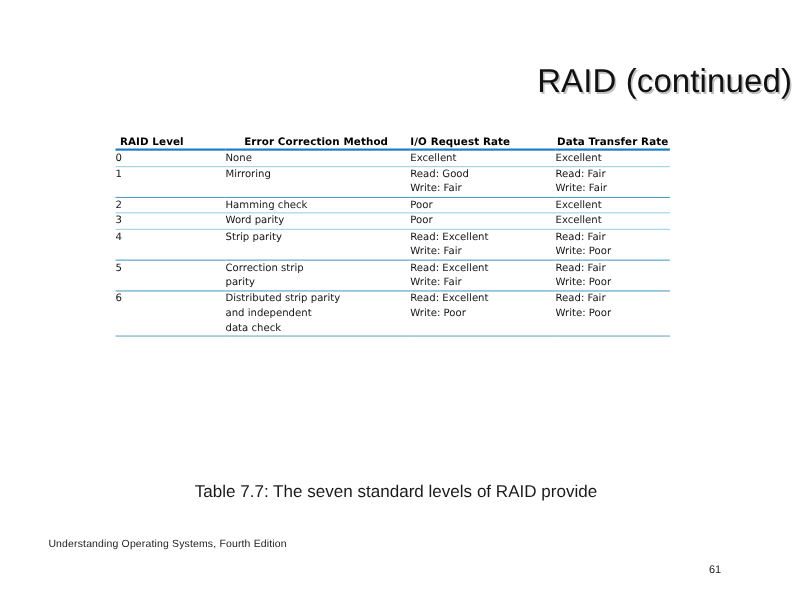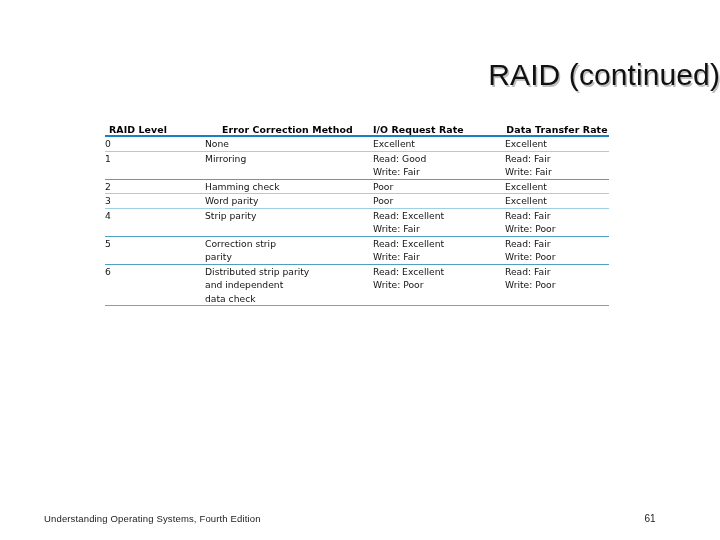--- a/index.html
+++ b/index.html
@@ -109,21 +109,21 @@
     font-size: 15.5px;
     line-height: 22px;
     color: #1a1a1a;
   }
   #table-caption .cap-line { display: block; }
 
   
   #footer-source {
     position: absolute;
     left: 44px;
-    top: 513px;
+    top: 489px;
     font-size: 9.5px;
     color: #222222;
     letter-spacing: 0.15px;
     white-space: nowrap;
   }
   #footer-page {
     position: absolute;
     left: 630px;
     top: 513px;
     width: 40px;
@@ -261,16 +261,17 @@
           <td class="c-dtr">
             <span class="cellline">Read: Fair</span>
             <span class="cellline">Write: Poor</span>
           </td>
         </tr>
       </tbody>
   </table>
 </div>
 
 <div id="table-caption">
+  <span class="cap-line">Table 7.7: The seven standard levels of RAID provide</span>
 </div>
 
 <div id="footer-source">Understanding Operating Systems, Fourth Edition</div>
 <div id="footer-page">61</div>
 
 </body></html>

